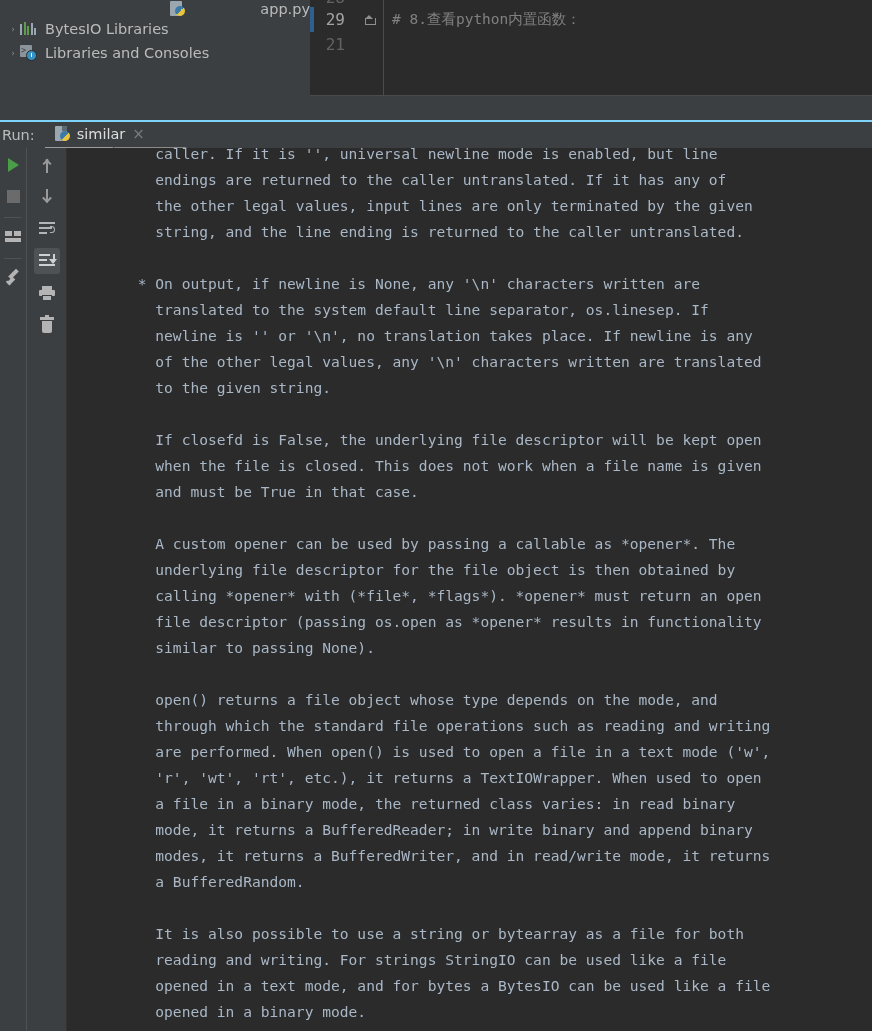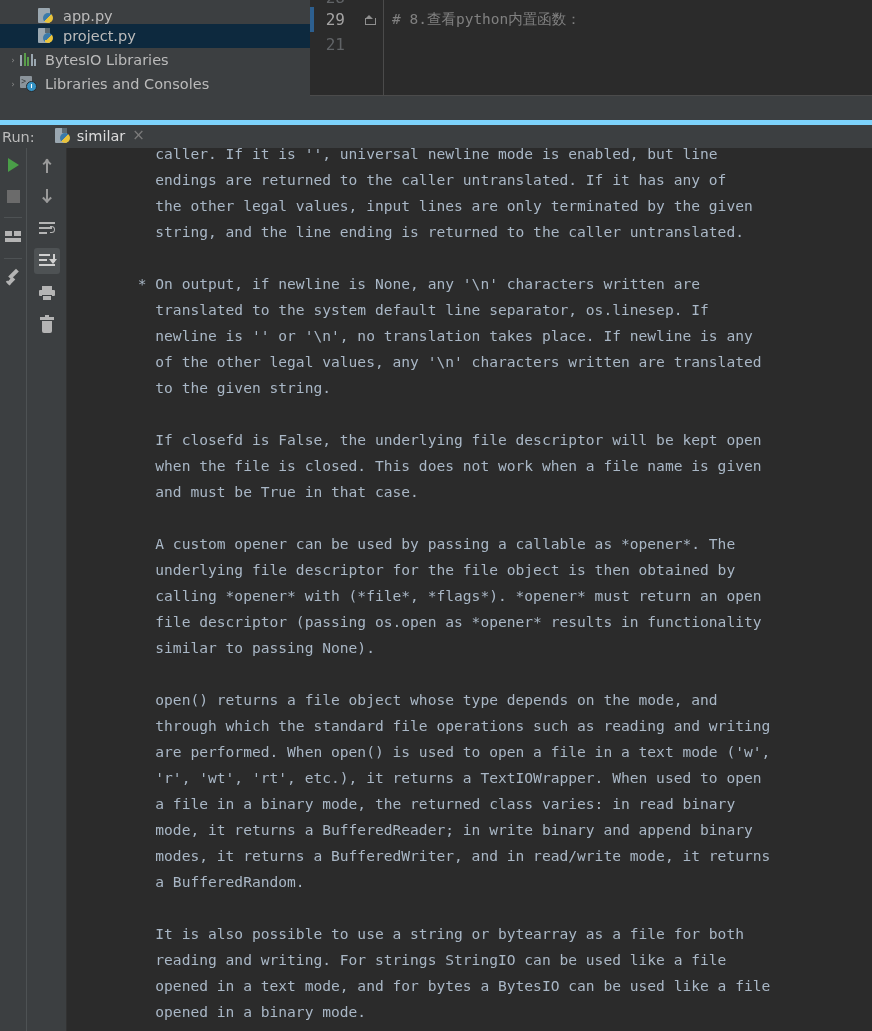--- a/index.html
+++ b/index.html
@@ -27,23 +27,24 @@
   }
   .tree-row {
     height: 24px;
     display: flex; align-items: center;
     padding-left: 6px;
     color: #bbbbbb;
     font-size: 14.5px;
     white-space: nowrap;
   }
   .tree-row.clipped {
-    height: 24px;
+    height: 17px;
     overflow: hidden;
     align-items: flex-end;
+    justify-content: space-between;
   }
   .tree-row.selected {
     background: #0d293e;
   }
   .tree-arrow {
     width: 14px; color: #8a8a8a; font-size: 9px;
     text-align: center; flex: 0 0 14px;
   }
   .tree-indent { flex: 0 0 18px; }
   .tree-icon { flex: 0 0 20px; height: 16px; position: relative; margin-right: 5px; }
@@ -146,21 +147,21 @@
 
   
   .run-window {
     position: absolute; top: 120px; left: 0;
     width: 872px; height: 911px;
     background: #3c3f41;
   }
   .run-header {
     height: 28px; display: flex; align-items: center;
     position: relative;
-    border-top: 5px solid #7dd3fc;
+    border-top: 2px solid #7dd3fc;
   }
   .run-label {
     color: #bbbbbb; font-size: 14.5px;
     padding-left: 2px; padding-right: 10px;
   }
   .run-tab {
     height: 28px; display: flex; align-items: center; gap: 7px;
     padding: 0 8px 0 10px;
     border-bottom: 2px solid #9c9c9c;
     position: relative;
@@ -273,26 +274,20 @@
 <div class="top-area">
 
   <div class="project-tree">
     <div id="tree-host">
         <div class="tree-row clipped">
           <span class="tree-arrow"></span>
           <span class="tree-indent"></span>
           <span class="tree-icon"><span class="ico-py"><span class="sheet"></span><span class="snake"></span></span></span>
           <span>app.py</span>
         </div>
-        <div class="tree-row selected">
-          <span class="tree-arrow"></span>
-          <span class="tree-indent"></span>
-          <span class="tree-icon"><span class="ico-py"><span class="sheet"></span><span class="fold"></span><span class="snake"></span></span></span>
-          <span>project.py</span>
-        </div>
         <div class="tree-row">
           <span class="tree-arrow">›</span>
           <span class="tree-icon">
             <span class="ico-lib">
               <i style="height:11px"></i>
               <i class="g" style="height:13px"></i>
               <i class="g" style="height:9px"></i>
               <i style="height:12px"></i>
               <i style="height:7px"></i>
             </span>

